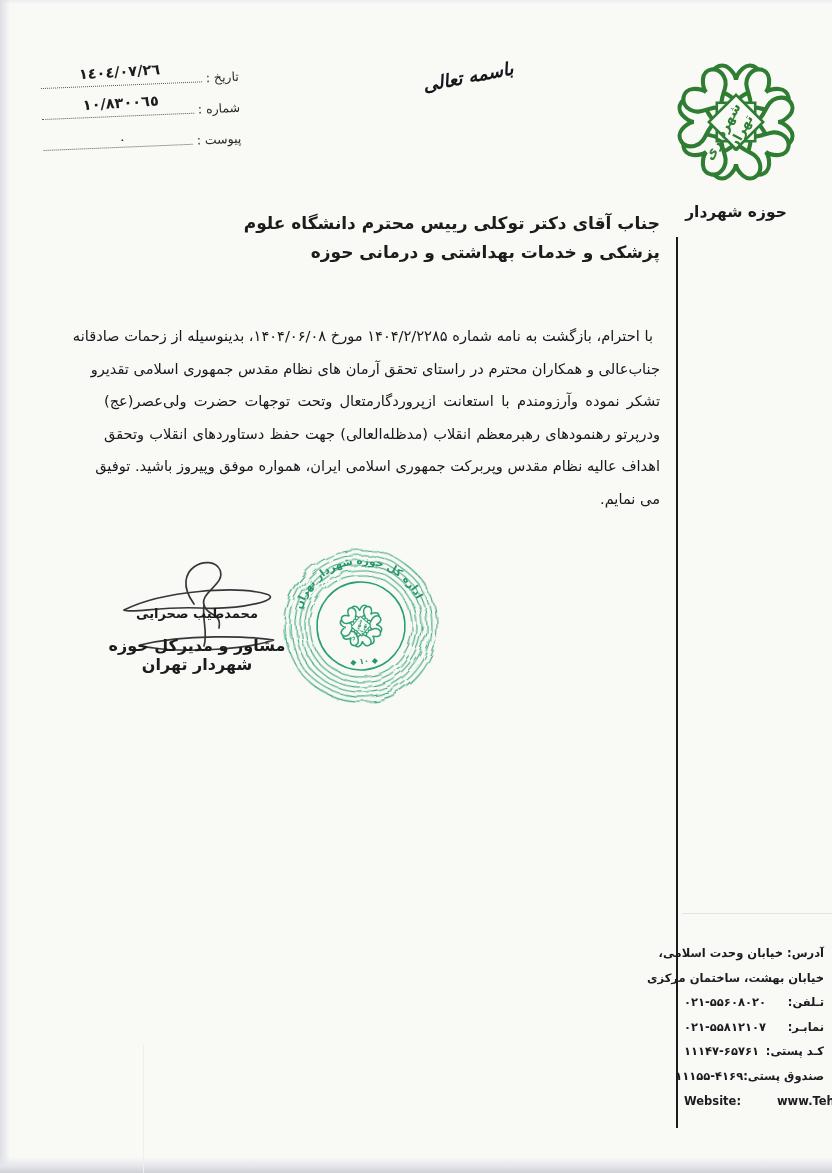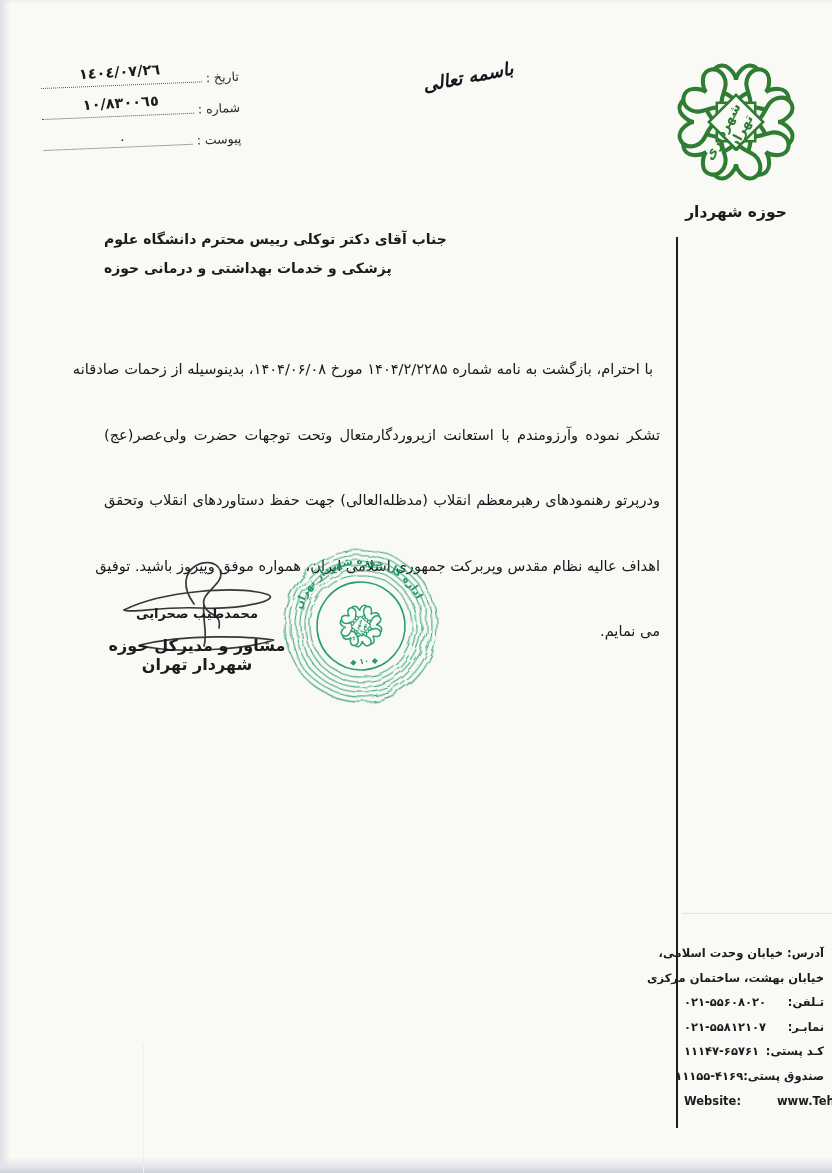--- a/index.html
+++ b/index.html
@@ -41,26 +41,26 @@
   .logo-wrap { position:absolute; left:670px; top:58px; width:132px; text-align:center; }
   .logo-svg  { color:#2e7d33; display:block; margin:0 auto; }
   .logo-caption { position:absolute; left:664px; top:203px; width:144px; text-align:center;
                   font-weight:bold; font-size:15.5px; direction:rtl; }
 
   
   .vrule { position:absolute; left:676px; top:237px; height:891px; width:2px; background:#1b1b1b; }
 
   
   .letter { position:absolute; left:104px; width:556px; direction:rtl; }
-  .recipient { top:225px; text-align:left; font-weight:bold; font-size:14px; line-height:29px; }
+  .recipient { top:209px; text-align:right; font-weight:bold; font-size:17px; line-height:29px; }
   .salutation { position:absolute; left:104px; top:293px; width:556px; direction:rtl;
                 text-align:right; font-size:15px; }
   .body-par { position:absolute; left:104px; top:320px; width:556px; direction:rtl;
               font-size:14.6px; line-height:32.5px; color:#17171c; }
-  .jline { text-align:justify; text-align-last:justify; white-space:nowrap;margin-top:33px; }
+  .jline { text-align:justify; text-align-last:justify; white-space:nowrap; }
   .jline.first { padding-right:7px; }
   .jline.last  { text-align:right; text-align-last:right; }
 
   
   .sig-scribble { position:absolute; left:116px; top:548px; }
   .sig-block { position:absolute; left:104px; top:606px; width:186px; text-align:center; direction:rtl; }
   .sig-name  { font-weight:bold; font-size:13px; }
   .sig-title { font-weight:bold; font-size:16px; margin-top:15px; }
 
   
@@ -148,20 +148,21 @@
   <div class="vrule"></div>
 
   <div class="letter recipient" style="position:absolute;">
     <div>جناب آقای دکتر توکلی رییس محترم دانشگاه علوم</div>
     <div>پزشکی و خدمات بهداشتی و درمانی حوزه</div>
   </div>
 
 
   <div class="body-par">
     <div class="jline first">با احترام، بازگشت به نامه شماره ۱۴۰۴/۲/۲۲۸۵ مورخ ۱۴۰۴/۰۶/۰۸، بدینوسیله از زحمات صادقانه</div>
+    <div class="jline">جناب‌عالی و همکاران محترم در راستای تحقق آرمان های نظام مقدس جمهوری اسلامی تقدیرو</div>
     <div class="jline">تشکر نموده وآرزومندم با استعانت ازپروردگارمتعال وتحت توجهات حضرت ولی‌عصر(عج)</div>
     <div class="jline">ودرپرتو رهنمودهای رهبرمعظم انقلاب (مدظله‌العالی) جهت حفظ دستاوردهای انقلاب وتحقق</div>
     <div class="jline">اهداف عالیه نظام مقدس وپربرکت جمهوری اسلامی ایران، همواره موفق وپیروز باشید. توفیق</div>
     <div class="jline last">می نمایم.</div>
   </div>
 
   <svg class="sig-scribble" width="170" height="125" viewBox="0 0 170 125">
     <g fill="none" stroke="#1d1d22" stroke-width="1.7" stroke-linecap="round" opacity="0.88">
       <path d="M78,56 C52,20 96,4 104,22 C110,36 84,44 88,57 C91,69 106,64 103,80"></path>
       <path d="M8,62 C48,42 122,38 150,46 C168,51 128,62 84,60 C44,58 16,66 8,62"></path>

